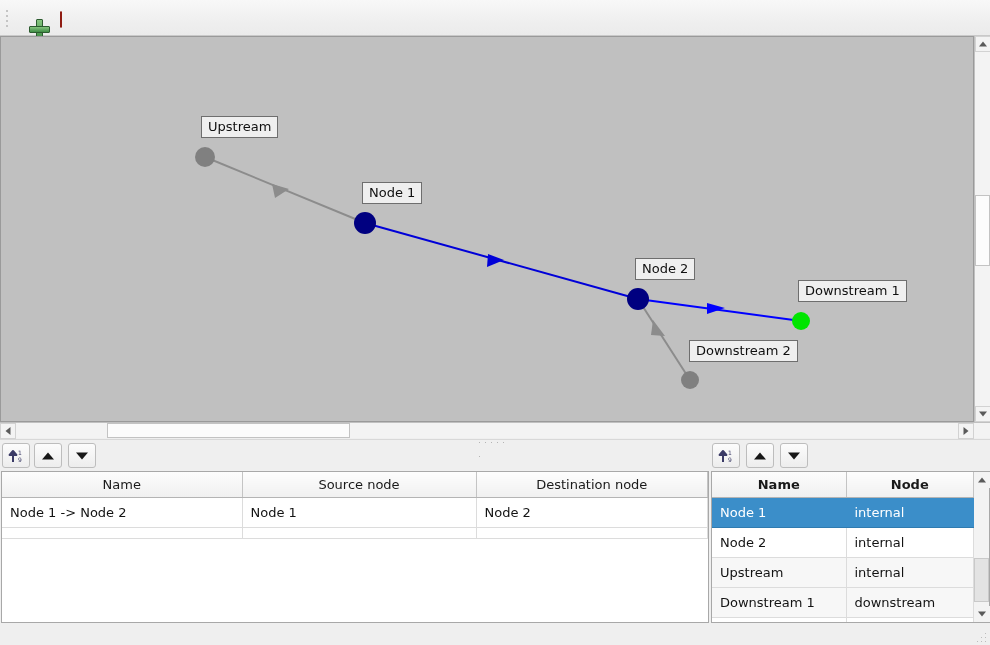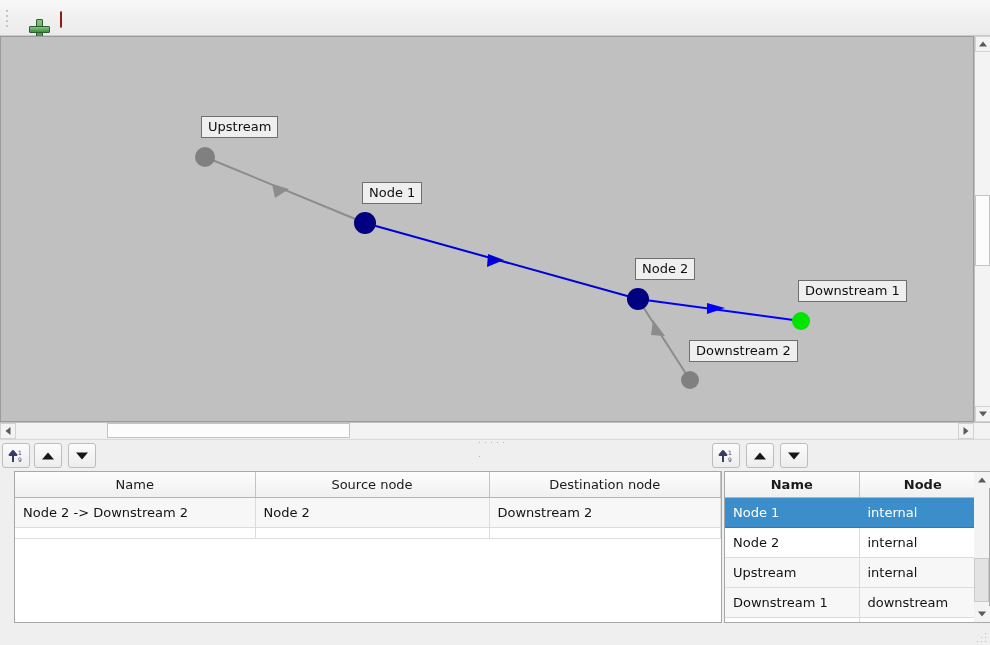--- a/index.html
+++ b/index.html
@@ -185,21 +185,21 @@
     cursor: default;
   }
   .pbtn .tri { position: absolute; left: 50%; top: 50%; transform: translate(-50%,-50%); width: 0; height: 0; }
   .pbtn .tri.up   { border-left: 6px solid transparent; border-right: 6px solid transparent; border-bottom: 7px solid #171717; }
   .pbtn .tri.down { border-left: 6px solid transparent; border-right: 6px solid transparent; border-top: 7px solid #171717; }
   .pbtn svg { position: absolute; left: 50%; top: 50%; transform: translate(-50%,-50%); }
 
   
   .tbl-wrap {
     position: absolute;
-    left: 14px;
+    left: 1px;
     background: #ffffff;
     border: 1px solid #a8a8a8;
     box-sizing: border-box;
     overflow: hidden;
   }
   table.grid {
     border-collapse: collapse;
     table-layout: fixed;
     width: 100%;
     font-size: 13px;
@@ -353,24 +353,24 @@
           <col>
         </colgroup>
       <thead>
         <tr>
           <th>Name</th>
           <th>Source node</th>
           <th>Destination node</th>
         </tr>
       </thead>
       <tbody>
-        <tr class="alt">
-          <td>Node 2 -&gt; Downstream 2</td>
+        <tr>
+          <td>Node 1 -&gt; Node 2</td>
+          <td>Node 1</td>
           <td>Node 2</td>
-          <td>Downstream 2</td>
         </tr>
         <tr class="blank">
           <td></td>
             <td></td>
             <td></td>
         </tr>
       </tbody>
     </table>
   </div>
 </div>

